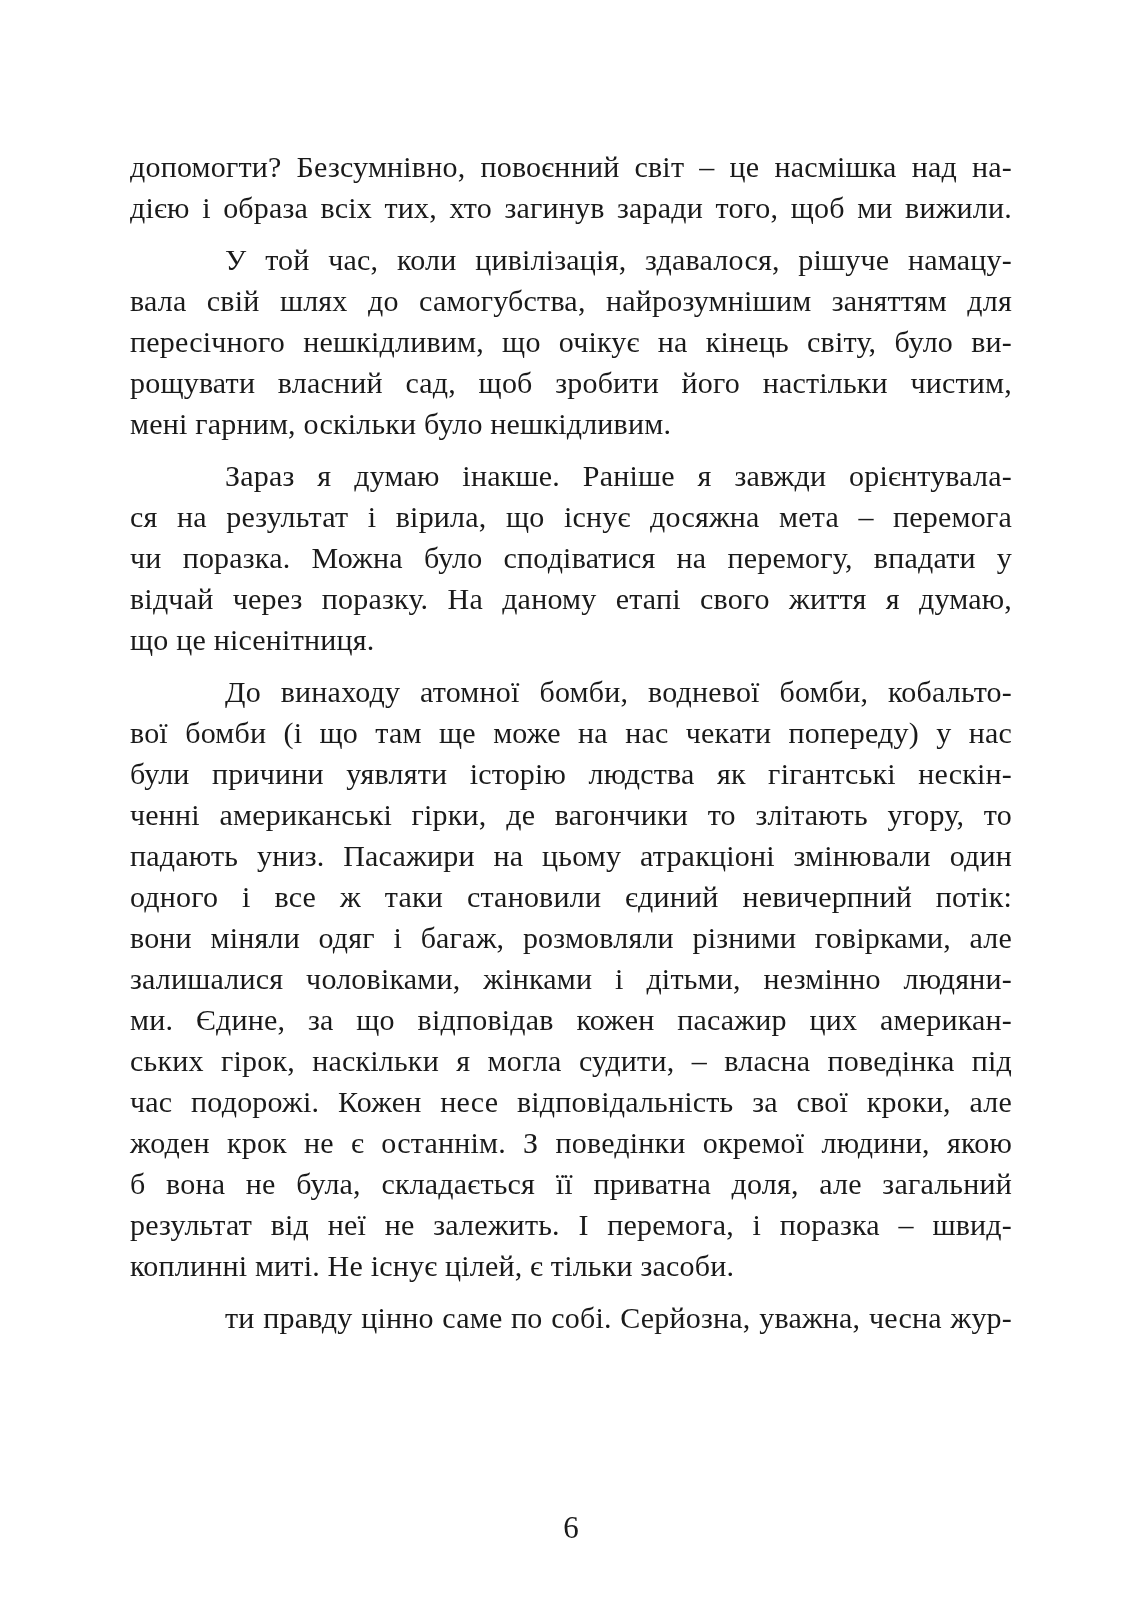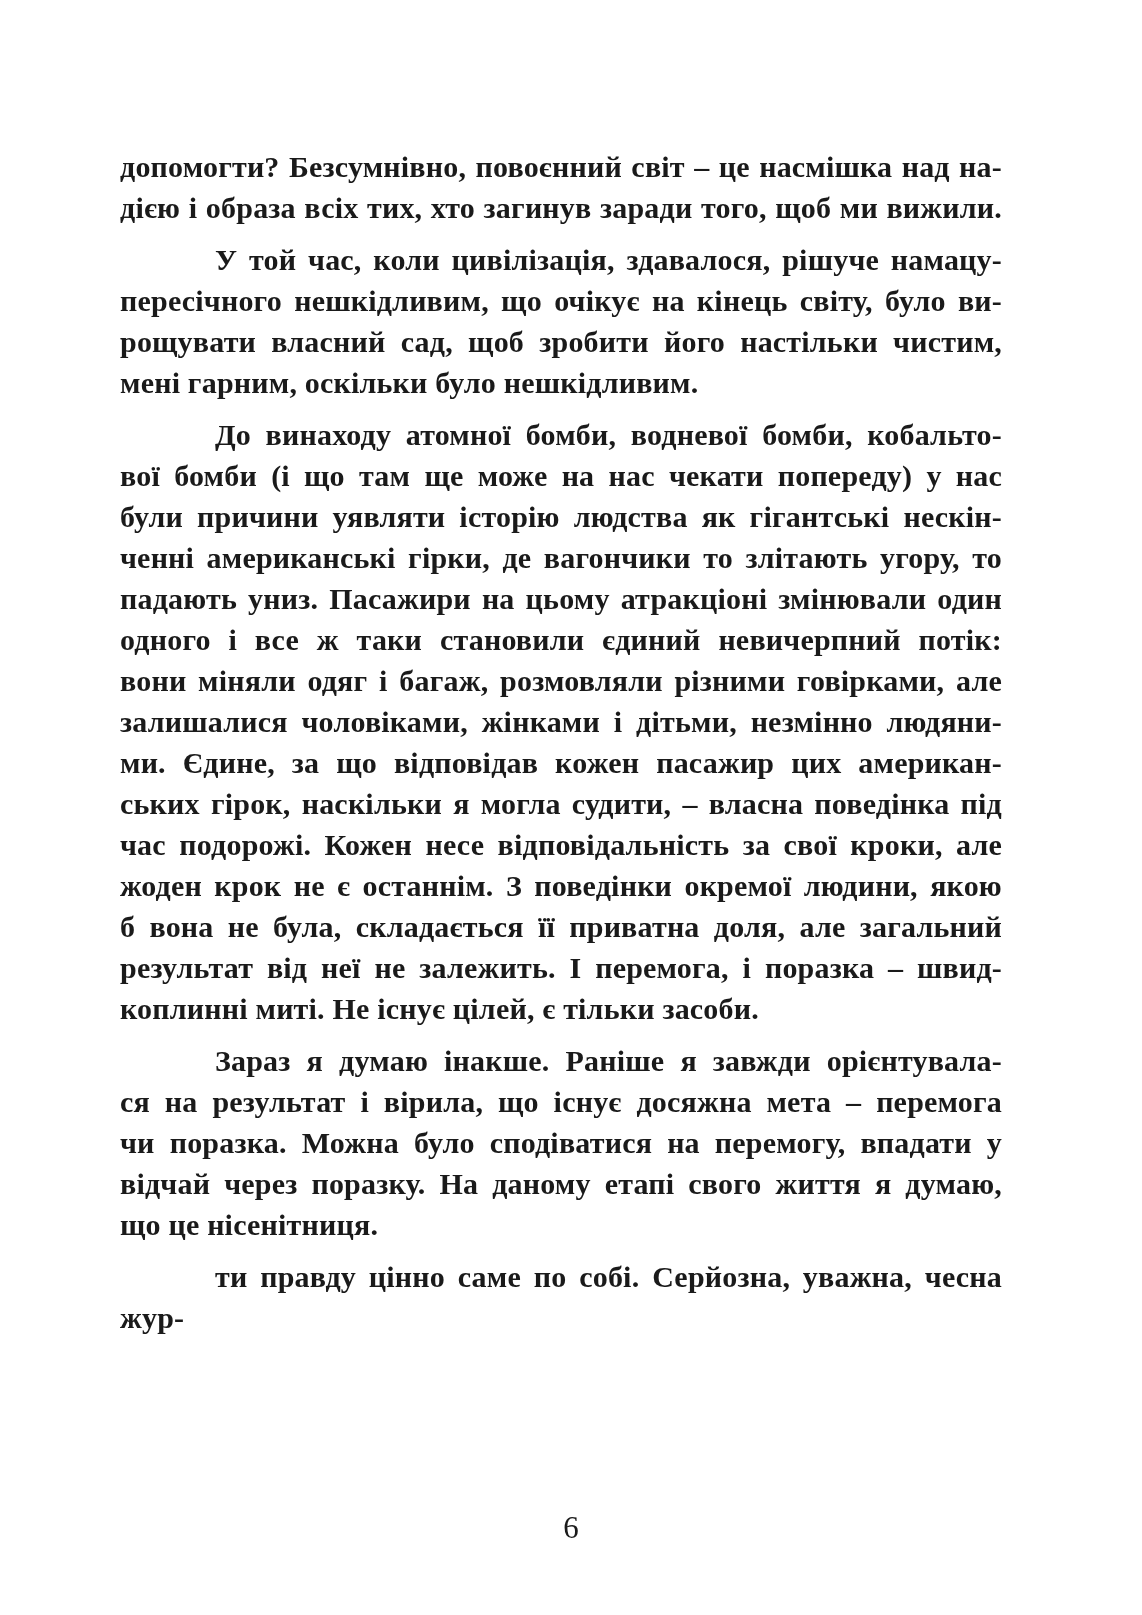--- a/index.html
+++ b/index.html
@@ -15,27 +15,26 @@
     font-family: "Liberation Serif", "DejaVu Serif", serif;
     color: #1a1a1a;
   }
   .page {
     position: absolute;
     inset: 0;
     background: #ffffff;
   }
   .textblock {
     position: absolute;
-    left: 120px;
+    left: 130px;
     top: 146px;
     width: 882px;
     font-size: 30px;
     line-height: 41px;
     letter-spacing: 0.2px;
-    font-weight: bold;
   }
   .para {
     margin: 0;
     padding: 0;
   }
   .para + .para {
     margin-top: 11px;
   }
   .line {
     display: block;
@@ -69,23 +68,32 @@
 
   <main class="textblock">
 
     <p class="para">
       <span class="line">допомогти? Безсумнівно, повоєнний світ – це насмішка над на-</span>
       <span class="line">дією і образа всіх тих, хто загинув заради того, щоб ми вижили.</span>
     </p>
 
     <p class="para indent">
       <span class="line">У той час, коли цивілізація, здавалося, рішуче намацу-</span>
+      <span class="line">вала свій шлях до самогубства, найрозумнішим заняттям для</span>
       <span class="line">пересічного нешкідливим, що очікує на кінець світу, було ви-</span>
       <span class="line">рощувати власний сад, щоб зробити його настільки чистим,</span>
       <span class="line endline">мені гарним, оскільки було нешкідливим.</span>
+    </p>
+
+    <p class="para indent">
+      <span class="line">Зараз я думаю інакше. Раніше я завжди орієнтувала-</span>
+      <span class="line">ся на результат і вірила, що існує досяжна мета – перемога</span>
+      <span class="line">чи поразка. Можна було сподіватися на перемогу, впадати у</span>
+      <span class="line">відчай через поразку. На даному етапі свого життя я думаю,</span>
+      <span class="line endline">що це нісенітниця.</span>
     </p>
 
     <p class="para indent">
       <span class="line">До винаходу атомної бомби, водневої бомби, кобальто-</span>
       <span class="line">вої бомби (і що там ще може на нас чекати попереду) у нас</span>
       <span class="line">були причини уявляти історію людства як гігантські нескін-</span>
       <span class="line">ченні американські гірки, де вагончики то злітають угору, то</span>
       <span class="line">падають униз. Пасажири на цьому атракціоні змінювали один</span>
       <span class="line">одного і все ж таки становили єдиний невичерпний потік:</span>
       <span class="line">вони міняли одяг і багаж, розмовляли різними говірками, але</span>
@@ -93,28 +101,20 @@
       <span class="line">ми. Єдине, за що відповідав кожен пасажир цих американ-</span>
       <span class="line">ських гірок, наскільки я могла судити, – власна поведінка під</span>
       <span class="line">час подорожі. Кожен несе відповідальність за свої кроки, але</span>
       <span class="line">жоден крок не є останнім. З поведінки окремої людини, якою</span>
       <span class="line">б вона не була, складається її приватна доля, але загальний</span>
       <span class="line">результат від неї не залежить. І перемога, і поразка – швид-</span>
       <span class="line endline">коплинні миті. Не існує цілей, є тільки засоби.</span>
     </p>
 
     <p class="para indent">
-      <span class="line">Зараз я думаю інакше. Раніше я завжди орієнтувала-</span>
-      <span class="line">ся на результат і вірила, що існує досяжна мета – перемога</span>
-      <span class="line">чи поразка. Можна було сподіватися на перемогу, впадати у</span>
-      <span class="line">відчай через поразку. На даному етапі свого життя я думаю,</span>
-      <span class="line endline">що це нісенітниця.</span>
-    </p>
-
-    <p class="para indent">
       <span class="line">ти правду цінно саме по собі. Серйозна, уважна, чесна жур-</span>
     </p>
 
   </main>
 
   <div class="folio">6</div>
 
 </div>
 
 </body></html>

